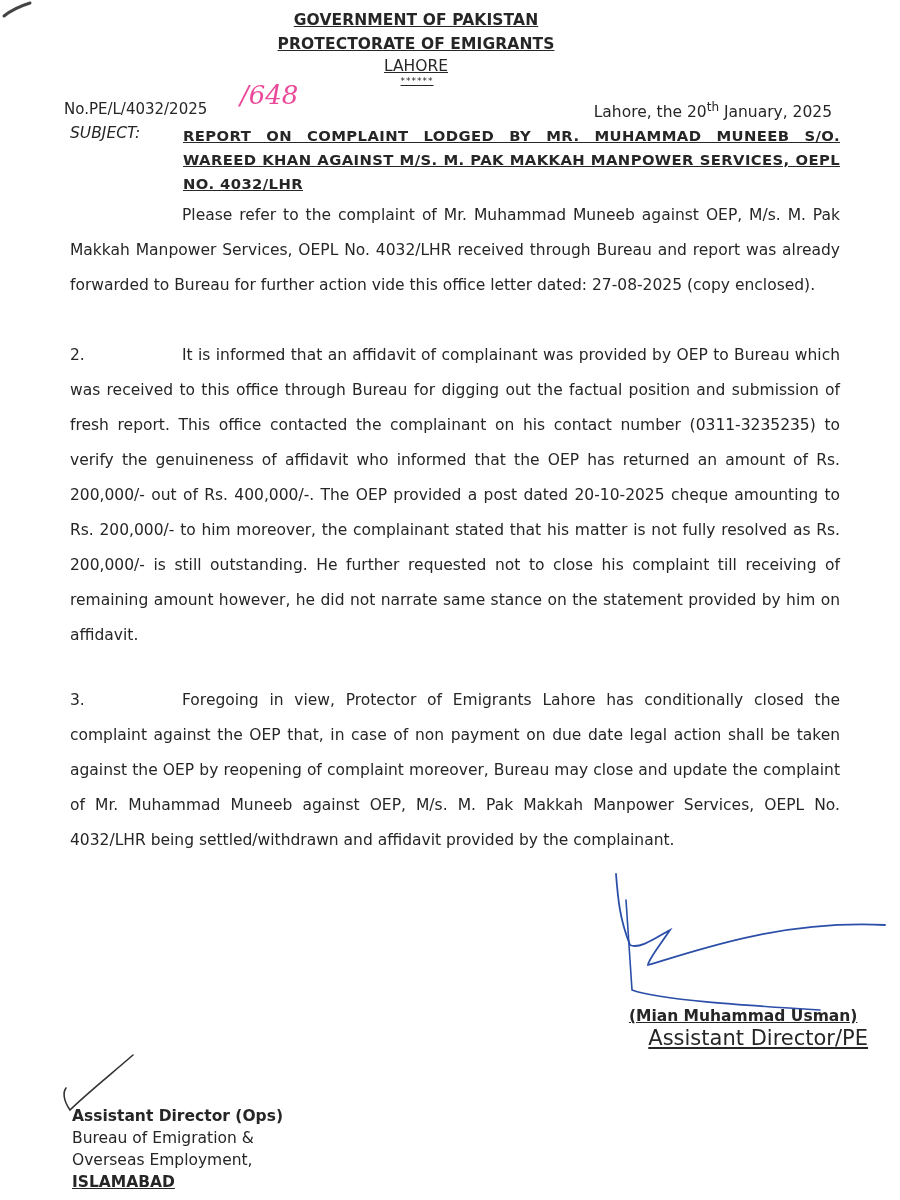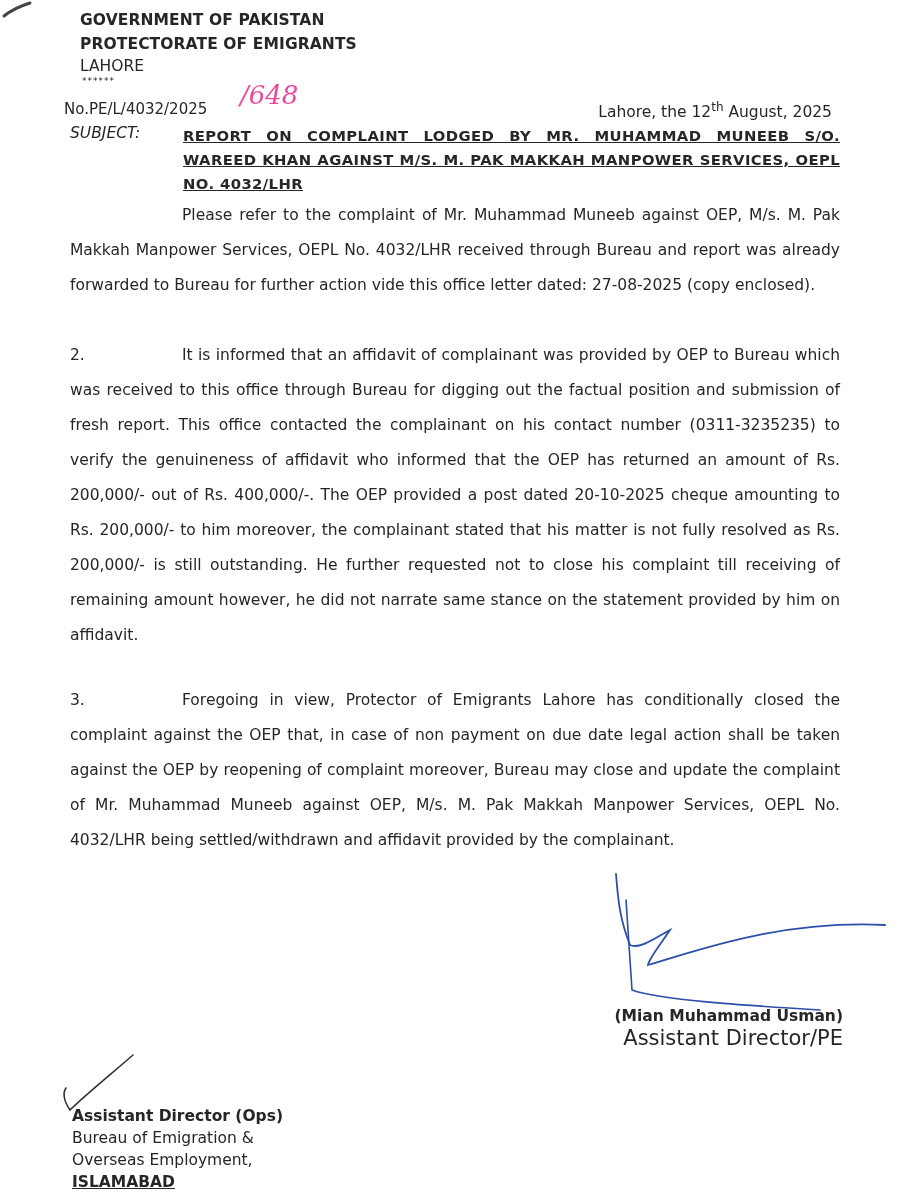--- a/index.html
+++ b/index.html
@@ -2,40 +2,40 @@
 <html><head>
   <meta charset="utf-8">
   <style>
     html, body { margin: 0; padding: 0; }
     body {
       width: 900px; height: 1200px; background: #ffffff; position: relative; overflow: hidden;
       font-family: "DejaVu Sans", "Liberation Sans", sans-serif; color: #262626;
     }
     .page { position: absolute; inset: 0; }
     .corner-mark { position: absolute; left: 0; top: 0; }
-    .header { position: absolute; top: 8px; left: 0; width: 752px; text-align: left; }
+    .header { position: absolute; top: 8px; left: 0; width: 752px; text-align: center; text-decoration: underline; }
     .header .l1, .header .l2 { font-weight: bold; font-size: 15.5px; letter-spacing: 0.1px; line-height: 24px; }
     .header .l1 { margin-left: 80px; }
     .header .l2 { margin-left: 80px; }
     .header .l3 { font-size: 15.5px; line-height: 20px; margin-left: 80px; }
     .header .stars { font-size: 9px; line-height: 10px; margin-left: 82px; letter-spacing: 1px; }
 
     .refno { position: absolute; left: 64px; top: 100px; font-size: 15px; }
     .handnum { position: absolute; left: 240px; top: 80px; font-size: 26px; color: #ec4899; font-style: italic; font-family: "DejaVu Serif", serif; }
     .date { position: absolute; right: 68px; top: 100px; font-size: 15.5px; }
 
     .subject { position: absolute; left: 70px; top: 124px; width: 770px; font-size: 15.5px; }
     .subject .label { position: absolute; left: 0; top: 0; font-style: italic; }
     .subject .text { position: absolute; left: 113px; top: 0; width: 657px; font-weight: bold; text-decoration: underline; text-align: justify; text-align-last: left; line-height: 24px; font-size: 14.8px; letter-spacing: 0.4px; }
 
     .para { position: absolute; left: 70px; width: 770px; font-size: 15.5px; line-height: 35px; text-align: justify; }
     .para .num { display: inline-block; width: 112px; }
     .indent { display: inline-block; width: 112px; }
 
-    .sign-block { position: absolute; right: 57px; top: 1005px; text-align: right; }
+    .sign-block { position: absolute; right: 32px; top: 1005px; text-align: center; text-decoration: underline; }
     .sign-block .name { font-weight: bold; font-size: 15.5px; line-height: 22px; }
     .sign-block .title { font-size: 21px; line-height: 22px; margin-left: 30px; }
 
     .addressee { position: absolute; left: 72px; top: 1105px; font-size: 15.5px; line-height: 22px; }
     .addressee .t1 { font-weight: bold; }
     .addressee .t4 { font-weight: bold; text-decoration: underline; }
 
     svg.overlay { position: absolute; left: 0; top: 0; pointer-events: none; }
   </style>
 </head>
@@ -49,21 +49,21 @@
 
   <div class="header">
     <div class="l1">GOVERNMENT OF PAKISTAN</div>
     <div class="l2">PROTECTORATE OF EMIGRANTS</div>
     <div class="l3">LAHORE</div>
     <div class="stars">******</div>
   </div>
 
   <div class="refno">No.PE/L/4032/2025</div>
   <div class="handnum">/648</div>
-  <div class="date"><span>Lahore, the 12</span><sup style="font-size:12px">th</sup><span> August, 2025</span></div>
+  <div class="date"><span>Lahore, the 20</span><sup style="font-size:12px">th</sup><span> January, 2025</span></div>
 
   <div class="subject">
     <span class="label">SUBJECT:</span>
     <span class="text">REPORT ON COMPLAINT LODGED BY MR. MUHAMMAD MUNEEB S/O. WAREED KHAN AGAINST M/S. M. PAK MAKKAH MANPOWER SERVICES, OEPL NO. 4032/LHR</span>
   </div>
 
   <div class="para" style="top:198px;">
     <span class="indent"></span><span>Please refer to the complaint of Mr. Muhammad Muneeb against OEP, M/s. M. Pak Makkah Manpower Services, OEPL No. 4032/LHR received through Bureau and report was already forwarded to Bureau for further action vide this office letter dated: 27-08-2025 (copy enclosed).</span>
   </div>
 

